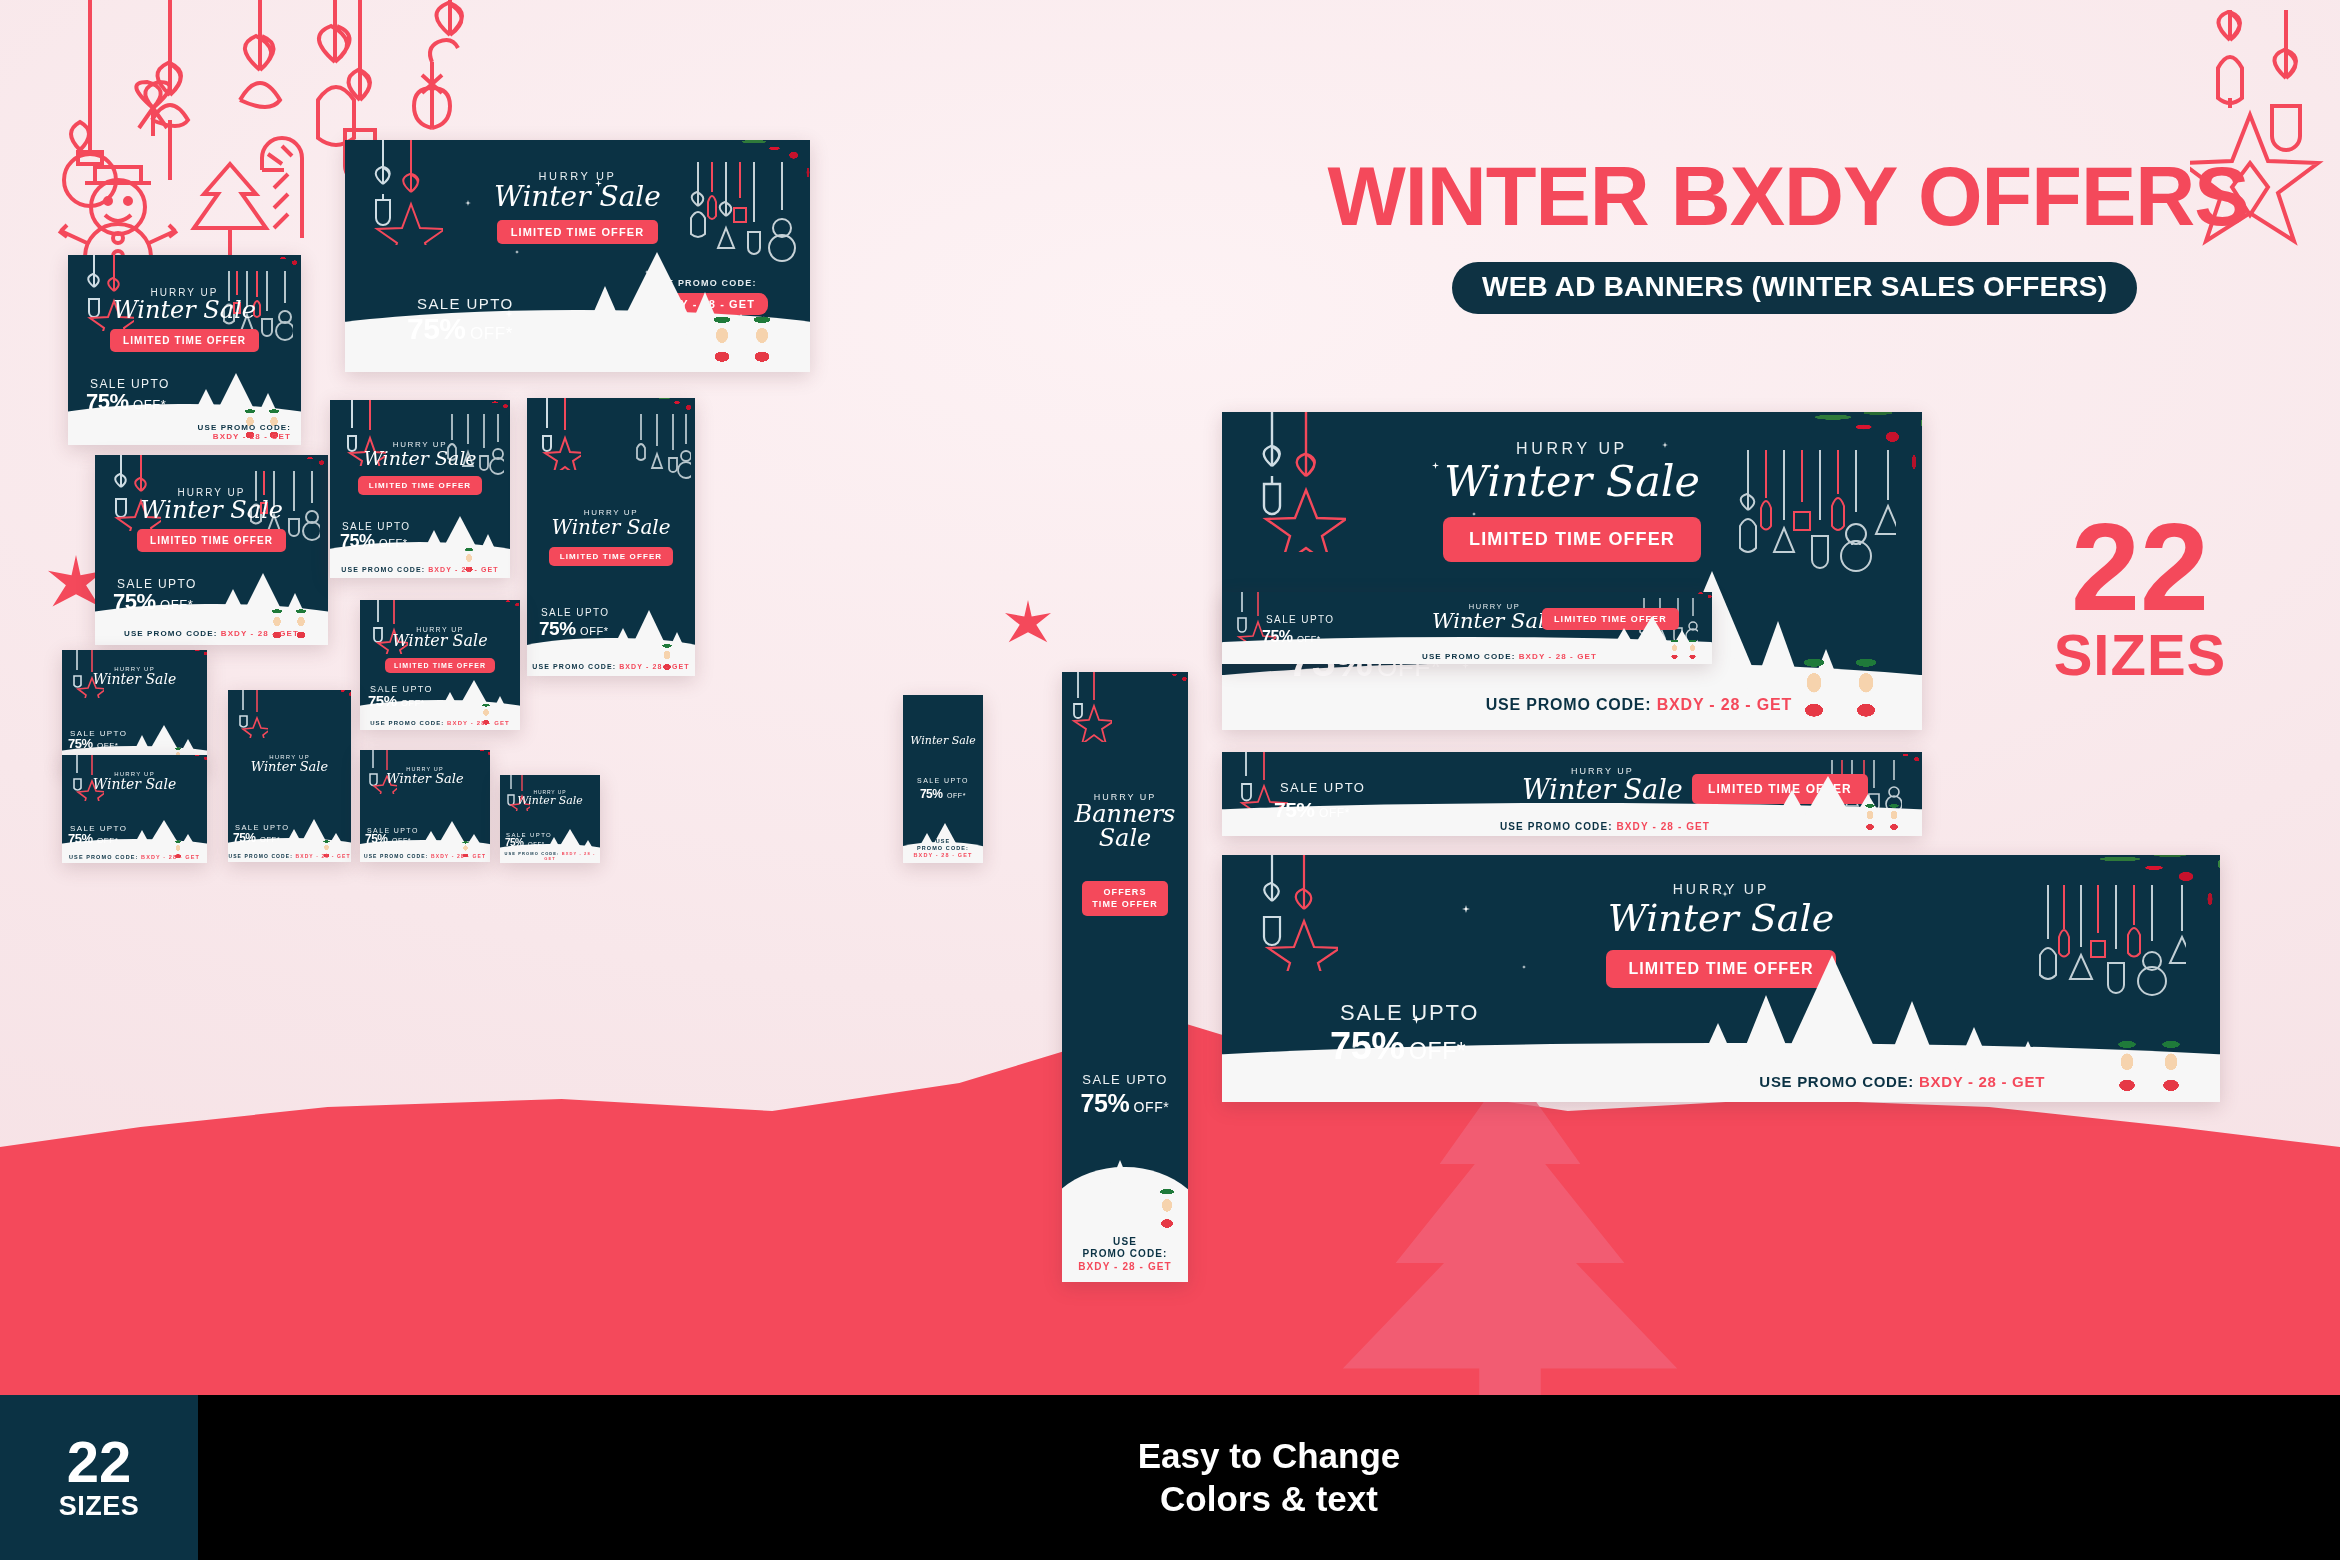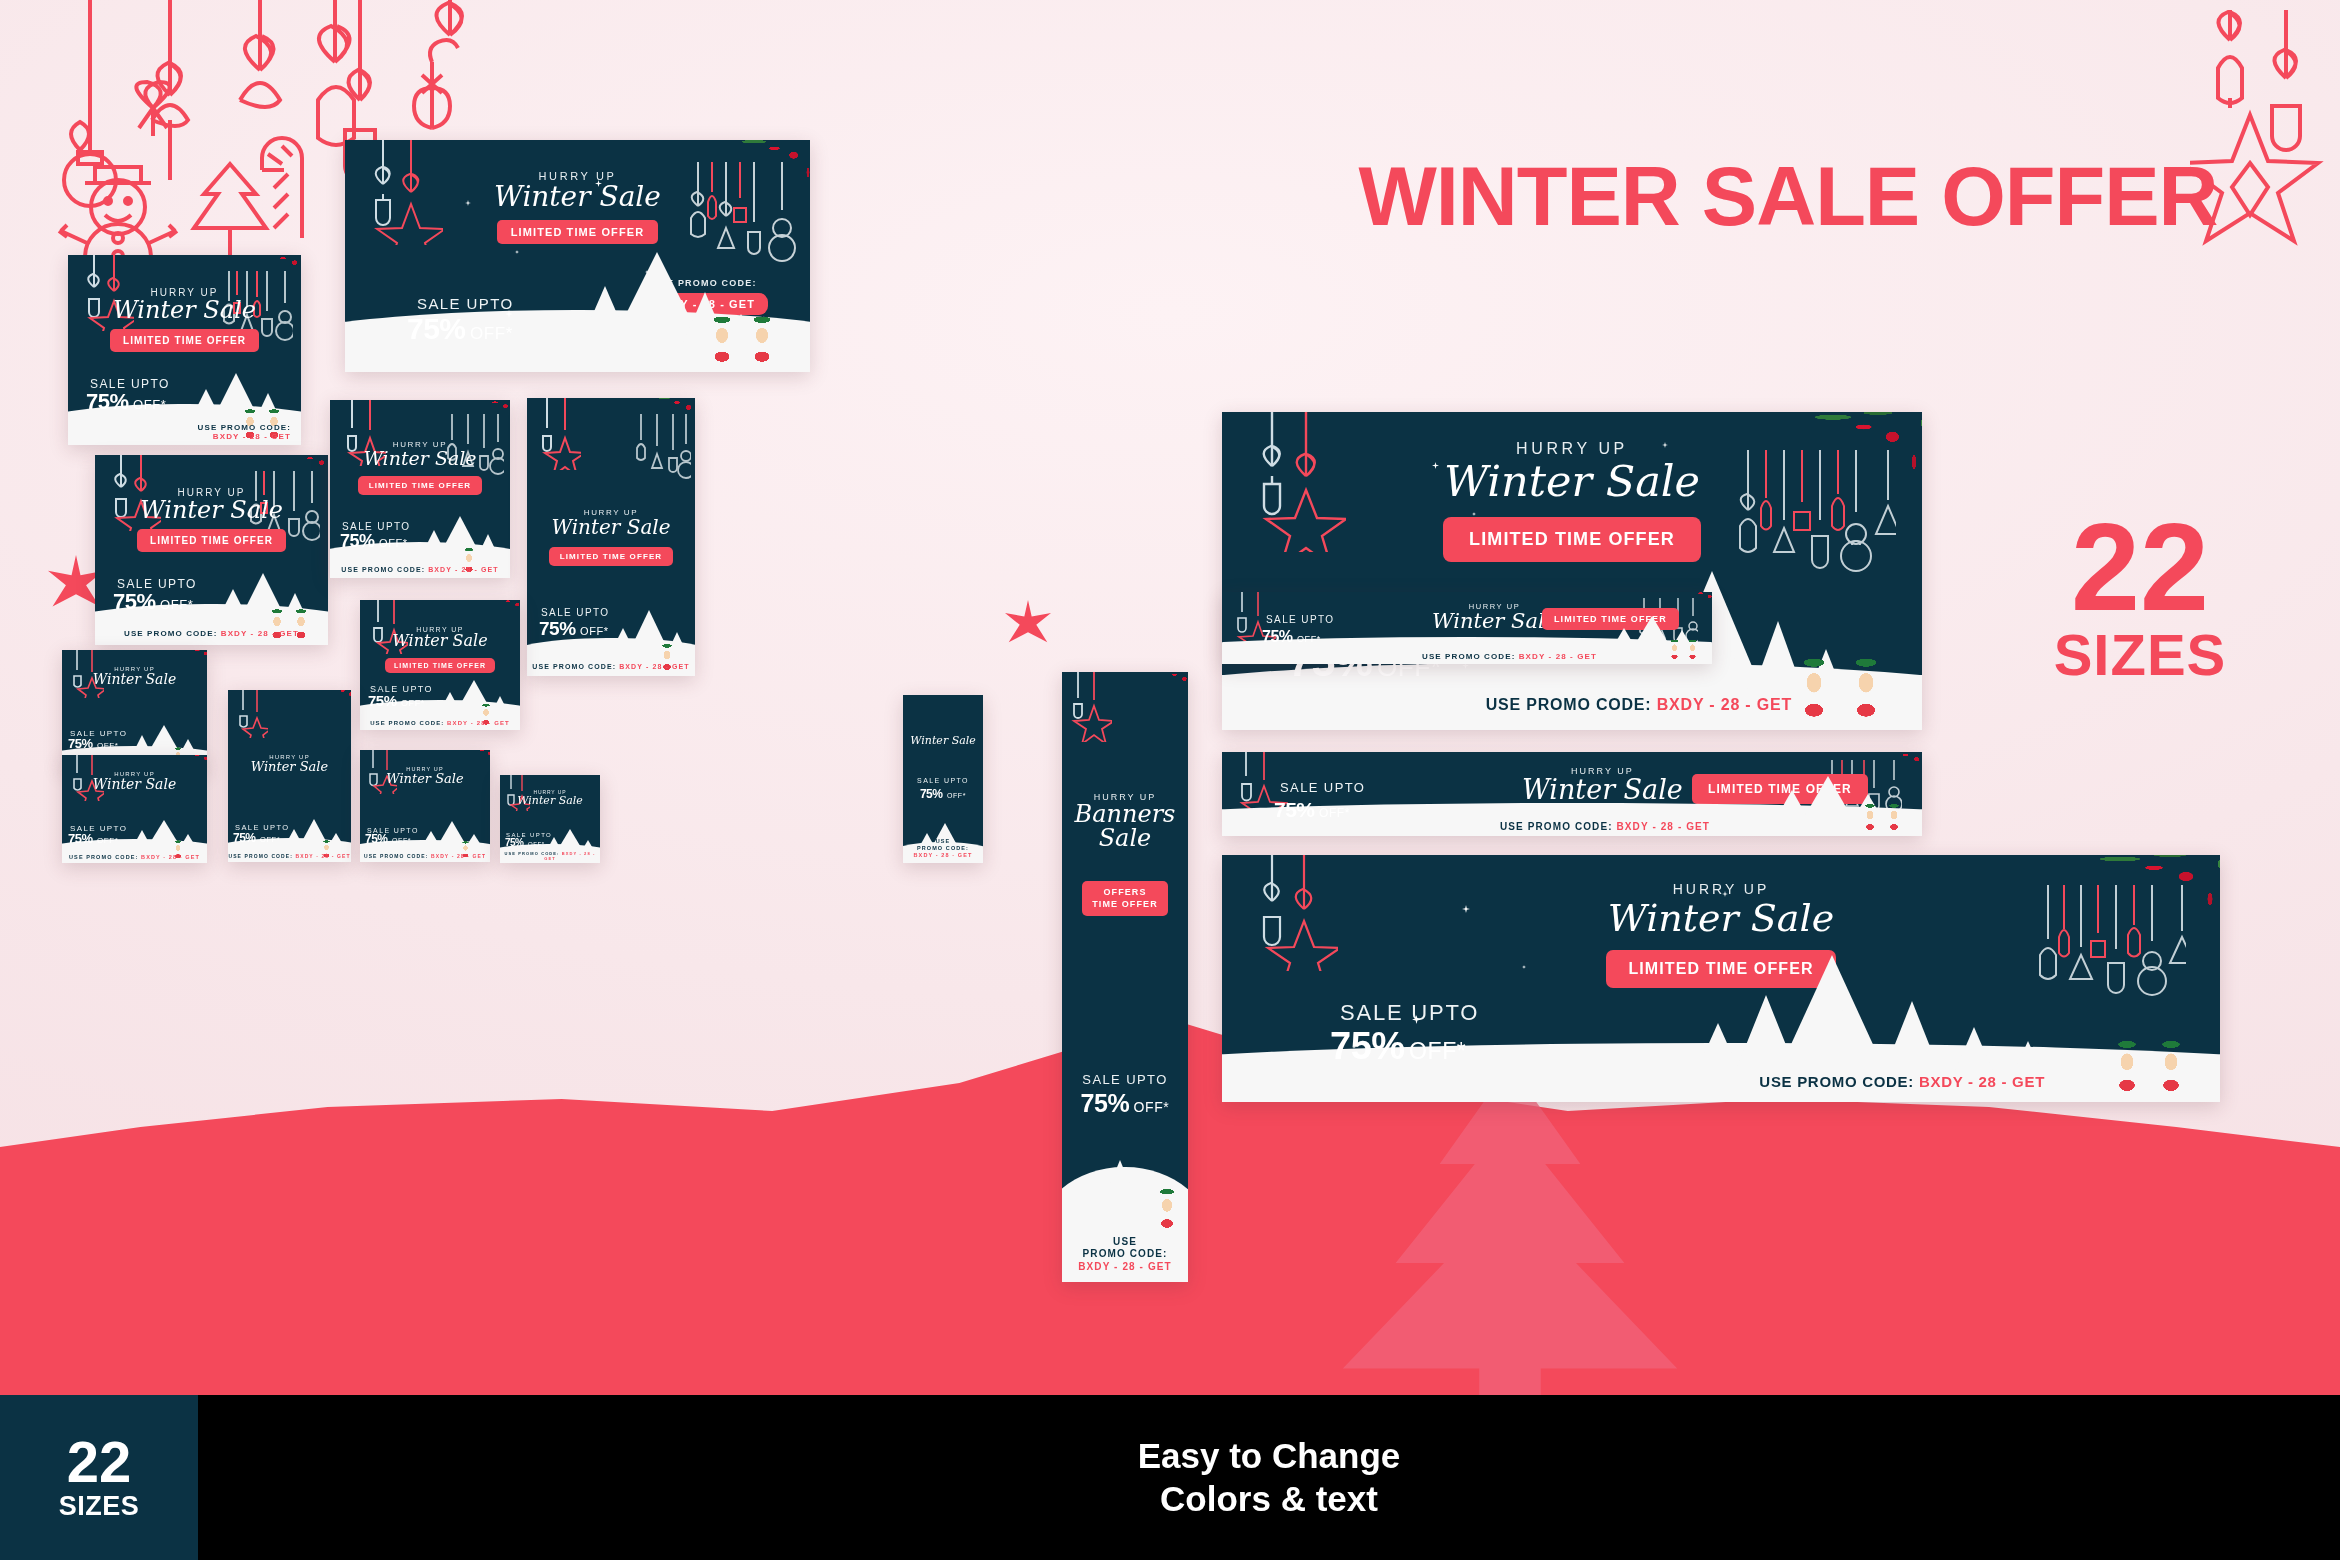--- a/index.html
+++ b/index.html
@@ -1048,21 +1048,22 @@
       <span>USE PROMO CODE:</span>
       <span class="b-code">BXDY - 28 - GET</span>
     </div>
     <div class="tiny-star" style="left:240px;top:50px;width:8px;height:8px;"></div>
     <div class="tiny-star" style="left:300px;top:110px;"></div>
     <div class="tiny-star" style="left:500px;top:36px;width:6px;height:6px;"></div>
     <div class="tiny-star" style="left:190px;top:160px;width:9px;height:9px;"></div>
     <div class="tiny-star" style="left:130px;top:190px;"></div>
   </div>
 
-  <div class="title">WINTER SALE OFFER</div>
+  <div class="title">WINTER BXDY OFFERS</div>
+  <div class="subtitle-pill">WEB AD BANNERS (WINTER SALES OFFERS)</div>
   <div class="big22">
     <span>22</span>
     <span class="sizes">SIZES</span>
   </div>
 
   <div class="footer">
     <div class="footer-22">
       <div class="n">22</div>
       <div class="s">SIZES</div>
     </div>

